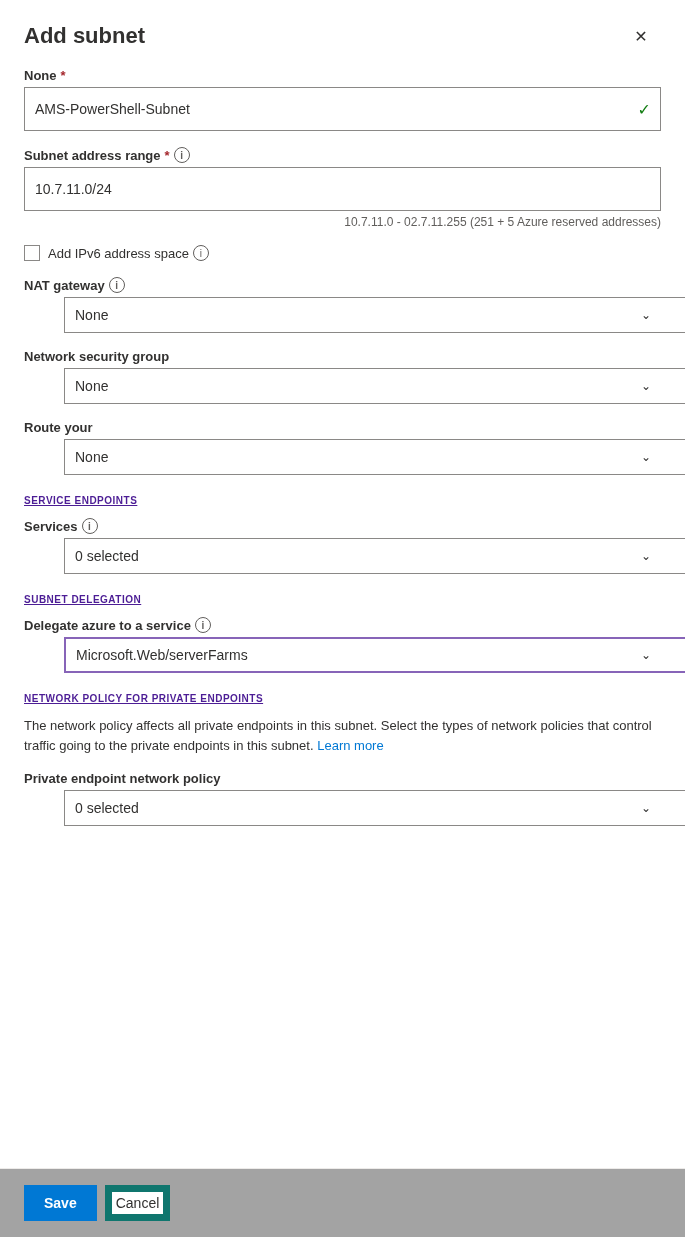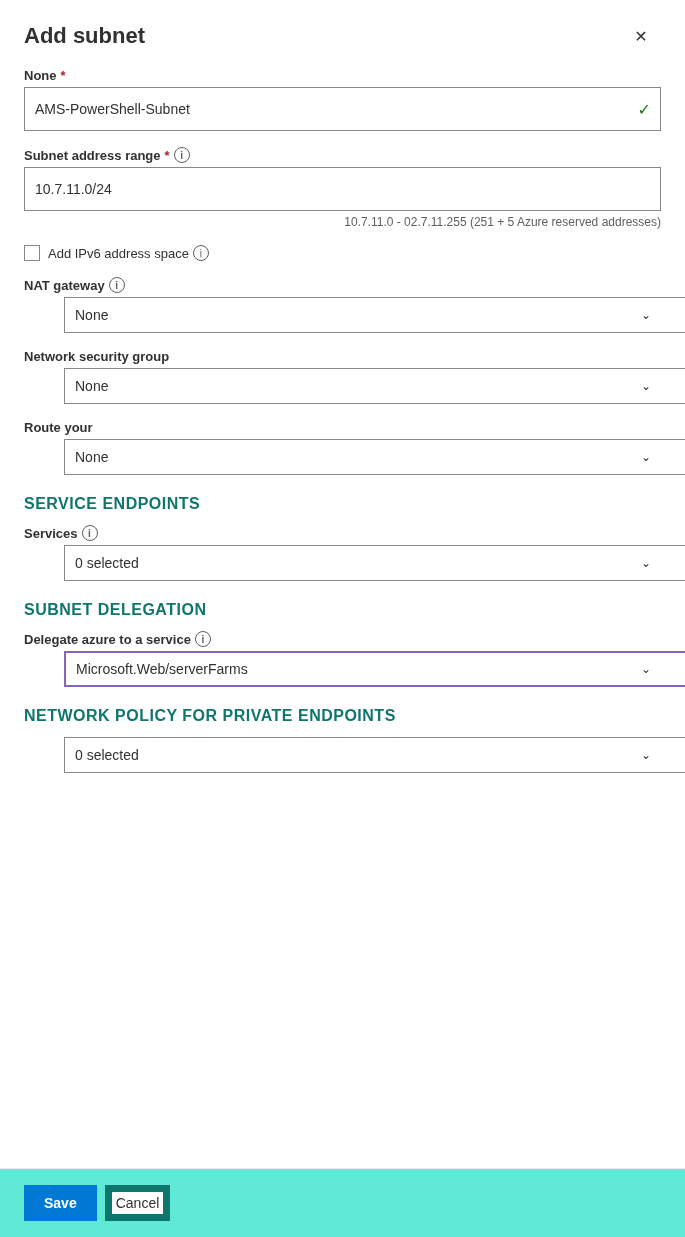--- a/index.html
+++ b/index.html
@@ -153,43 +153,44 @@
     .chevron-icon {
       position: absolute;
       right: 10px;
       top: 50%;
       transform: translateY(-50%);
       pointer-events: none;
       color: #323130;
       font-size: 12px;
     }
     .section-title {
-      font-size: 16px;
+      font-size: 10px;
       font-weight: 700;
-      color: #0f766e;
+      color: #4c1d95;
       letter-spacing: 0.5px;
       margin: 20px 0 12px 0;
       text-transform: uppercase;
+      text-decoration: underline;
     }
     .section-desc {
       font-size: 13px;
       color: #323130;
       line-height: 1.5;
       margin-bottom: 16px;
     }
     .learn-more {
       color: #0078d4;
       text-decoration: none;
     }
     .panel-footer {
       padding: 16px 24px;
       border-top: 1px solid #edebe9;
       display: flex;
       gap: 8px;
-      background: #5eead4;
+      background: #a3a3a3;
     }
     .btn-save {
       height: 36px;
       padding: 0 20px;
       background: #0078d4;
       color: #fff;
       border: none;
       font-size: 14px;
       font-weight: 600;
       cursor: pointer;
@@ -316,22 +317,27 @@
       <div class="select-wrapper">
         <select class="select-field active-border">
           <option>Microsoft.Web/serverFarms</option>
         </select>
         <span class="chevron-icon">⌄</span>
       </div>
     </div>
 
     <div class="section-title">NETWORK POLICY FOR PRIVATE ENDPOINTS</div>
 
-
-    <div class="field-group">
+    <div class="section-desc">
+      <span>The network policy affects all private endpoints in this subnet. Select the types of network policies that control traffic going to the private endpoints in this subnet.</span>
+      <a href="#" class="learn-more">Learn more</a>
+    </div>
+
+    <div class="field-group">
+      <div class="field-label">Private endpoint network policy</div>
       <div class="select-wrapper">
         <select class="select-field">
           <option>0 selected</option>
         </select>
         <span class="chevron-icon">⌄</span>
       </div>
     </div>
 
     <div style="height: 80px;"></div>
 

